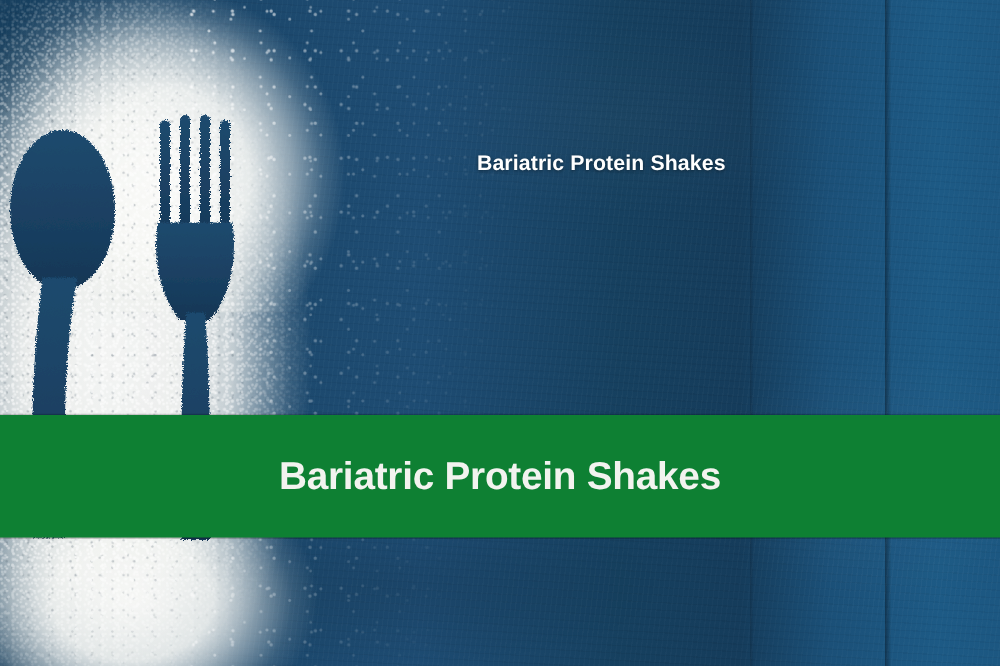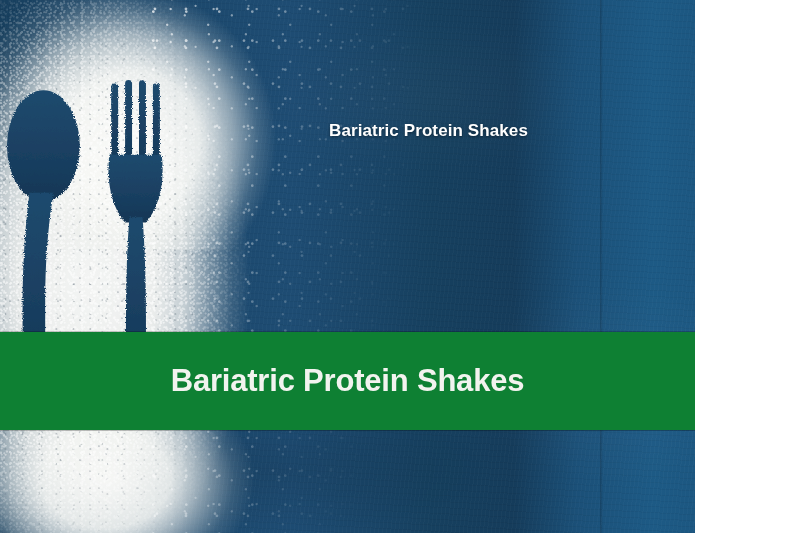--- a/index.html
+++ b/index.html
@@ -7,21 +7,21 @@
     margin: 0;
     padding: 0;
     background: #ffffff;
   }
   body {
     font-family: "Liberation Sans", sans-serif;
   }
 
   #banner-card {
     position: relative;
-    width: 695px;
+    width: 800px;
     height: 533px;
     overflow: hidden;
     background: #ef4444;
   }
 
   
   .photo-base {
     position: absolute;
     inset: 0;
     background:

